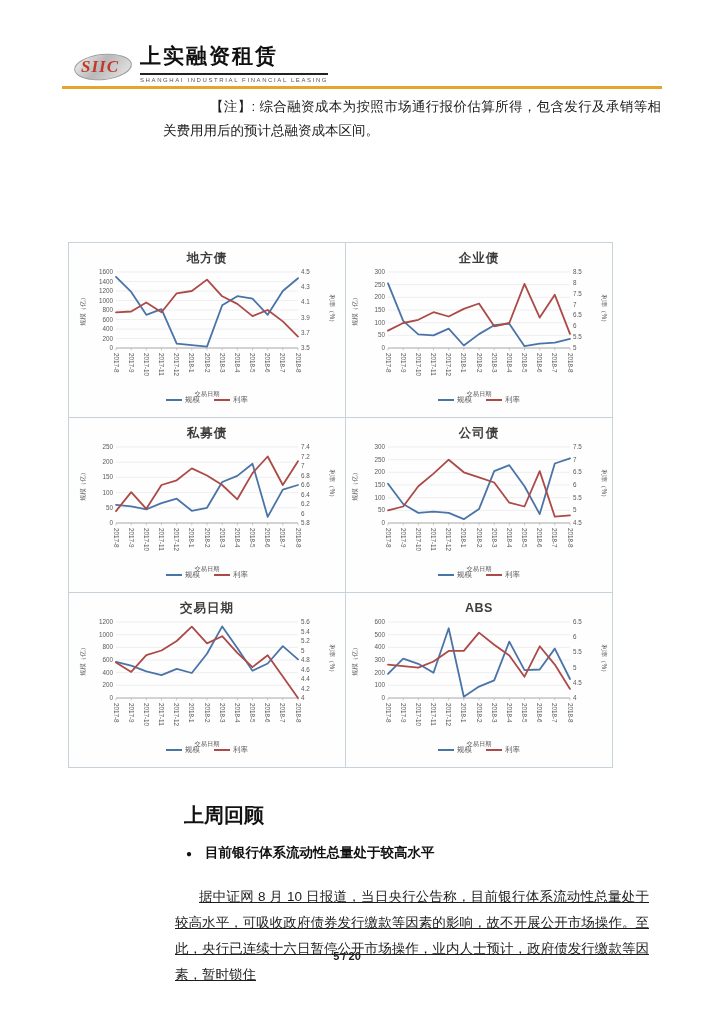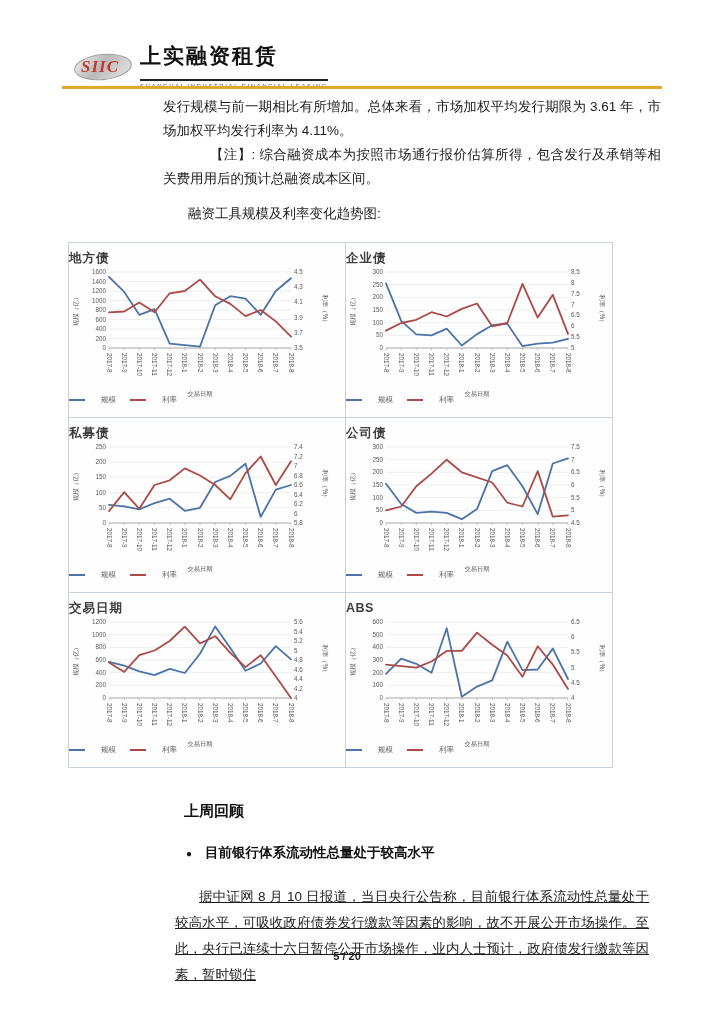--- a/index.html
+++ b/index.html
@@ -9,51 +9,51 @@
   
   .logo{position:absolute;left:74px;top:44px;display:flex;align-items:flex-start;}
   .logo-mark{position:relative;width:58px;height:30px;margin-top:8px;}
   .logo-ellipse{position:absolute;left:0;top:2px;width:56px;height:24px;border-radius:50%;
         background:linear-gradient(135deg,#f2f2f2 0%,#b9b9b9 45%,#e8e8e8 100%);
         border:1px solid #9a9a9a;transform:rotate(-6deg);}
   .logo-siic{position:absolute;left:7px;top:5px;font-family:"Liberation Serif",serif;
         font-style:italic;font-weight:bold;font-size:17px;color:#c0392b;letter-spacing:1px;}
   .brand{margin-left:8px;}
   .brand-name{font-size:21px;font-weight:bold;color:#111;letter-spacing:2px;
-        border-bottom:2px solid #222;padding-bottom:12px;line-height:1.1;}
+        border-bottom:2px solid #222;padding-bottom:6px;line-height:1.1;}
   .brand-sub{font-size:6px;color:#555;letter-spacing:1.6px;margin-top:2px;white-space:nowrap;}
   .divider{position:absolute;left:62px;top:86px;width:600px;height:3px;}
 
   
   .intro{position:absolute;left:163px;top:95px;width:498px;font-size:13.5px;line-height:24px;
          text-align:justify;color:#1c1c1c;}
   .intro p{margin:0;}
   .intro p.note{text-indent:47px;}
   .caption{position:absolute;left:188px;top:205px;font-size:13.5px;color:#1c1c1c;}
 
   
   .chart-grid{position:absolute;left:68px;top:242px;display:grid;
         grid-template-columns:277px 267px;border-top:1px solid #c9d2d9;border-left:1px solid #c9d2d9;}
   .chart-cell{height:174px;border-right:1px solid #c9d2d9;border-bottom:1px solid #c9d2d9;
-        background:#fefefe;display:flex;flex-direction:column;}
+        background:#fefefe;display:flex;flex-direction:column;align-items:center;}
   .chart-title{margin-top:8px;font-family:"DejaVu Serif","Liberation Serif",serif;
         font-weight:bold;font-size:12.5px;color:#3d3d3d;letter-spacing:1px;line-height:14px;}
   .chart-cell.abs-cell .chart-title{font-family:"Liberation Sans",sans-serif;letter-spacing:0.5px;}
   .chart-plot{width:262px;height:134px;}
   .chart-plot svg{display:block;}
   .chart-plot text{font-family:"Liberation Sans",sans-serif;font-size:6.3px;fill:#595959;}
   .chart-legend{display:flex;gap:14px;align-items:center;margin-top:-4px;
         font-size:7.5px;color:#595959;}
-  .leg-item{display:flex;align-items:center;gap:16px;}
+  .leg-item{display:flex;align-items:center;gap:3px;}
   .leg-line{display:inline-block;width:16px;height:2px;}
   .leg-line.blue{background:#4a74a8;}
   .leg-line.red{background:#ab4a47;}
 
   
-  .review-heading{position:absolute;left:184px;top:802px;font-size:15px;font-weight:bold;color:#111;}
+  .review-heading{position:absolute;left:184px;top:802px;font-size:20px;font-weight:bold;color:#111;}
   .review-bullet{position:absolute;left:186px;top:844px;display:flex;align-items:center;gap:13px;
         font-size:13.5px;font-weight:bold;color:#111;}
   .bullet-dot{font-size:10px;line-height:13px;}
   .review-para{position:absolute;left:163px;top:872px;width:498px;font-size:13.5px;
         line-height:26px;text-align:justify;color:#1c1c1c;}
   .review-para p{margin:12px;text-indent:24px;text-decoration:underline;}
 
   .page-num{position:absolute;left:0;top:950px;width:694px;text-align:center;
         font-size:11px;font-weight:bold;color:#222;}
 </style>
@@ -68,24 +68,22 @@
       <div class="logo-siic">SIIC</div>
     </div>
     <div class="brand">
       <div class="brand-name">上实融资租赁</div>
       <div class="brand-sub">SHANGHAI INDUSTRIAL FINANCIAL LEASING</div>
     </div>
   </div>
   <div class="divider" style="background: rgb(226, 166, 47);"></div>
 
   <div class="intro">
-    <p>发行规模与前一期相比有所增加。总体来看，市场加权平均发行期限为 3.61 年，市场加权平均发行利率为 4.11%。</p>
     <p class="note">【注】: 综合融资成本为按照市场通行报价估算所得，包含发行及承销等相关费用用后的预计总融资成本区间。</p>
   </div>
-  <div class="caption">融资工具规模及利率变化趋势图:</div>
 
   <div class="chart-grid">
 
     <div class="chart-cell">
       <div class="chart-title">地方债</div>
       <div class="chart-plot">
           <svg width="262" height="134" viewBox="0 0 262 134" xmlns="http://www.w3.org/2000/svg">
             <line x1="40" y1="83.0" x2="222" y2="83.0" stroke="#9e9e9e" stroke-width="0.9"></line>
             <text x="37" y="85.0" text-anchor="end">0</text>
             <line x1="40" y1="73.5" x2="222" y2="73.5" stroke="#e4e4e4" stroke-width="0.6"></line>

